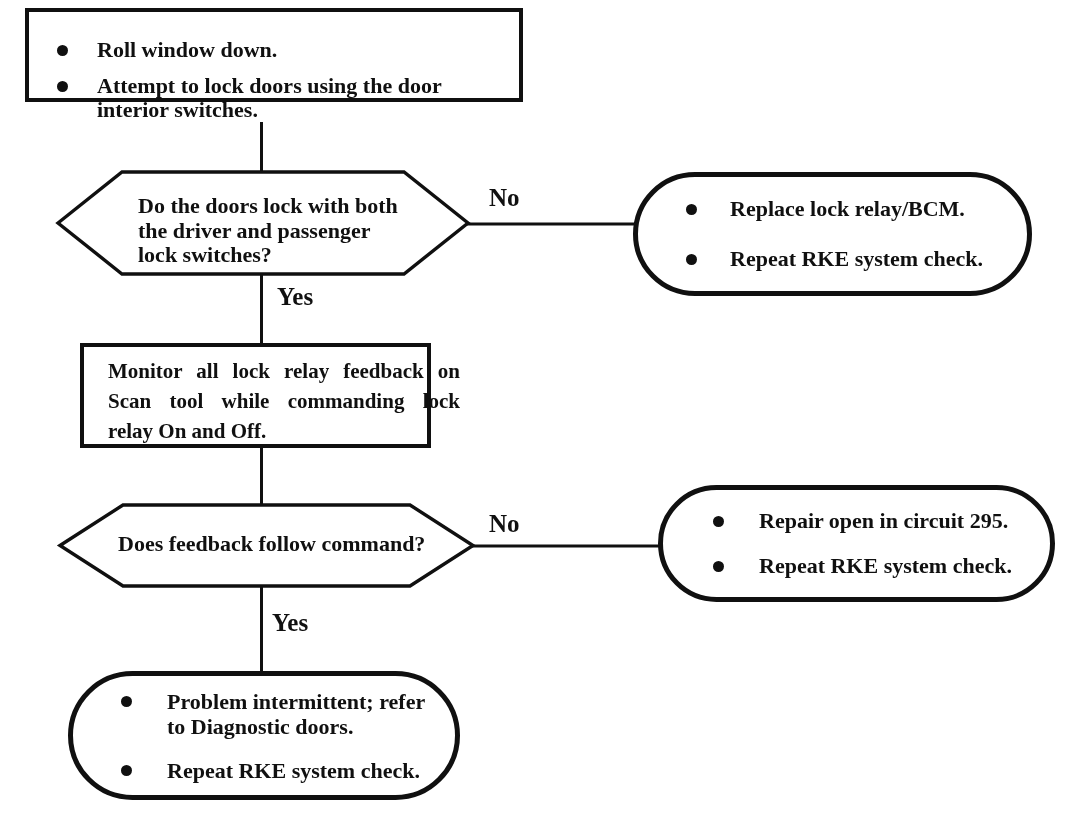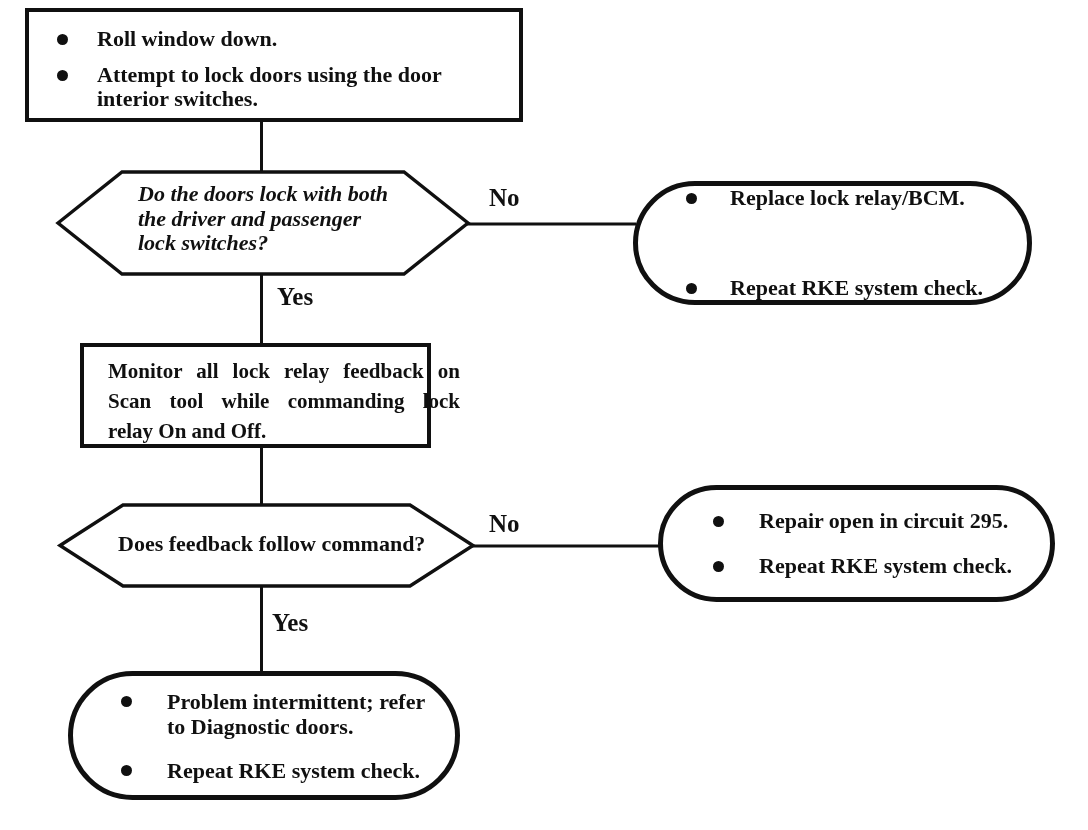--- a/index.html
+++ b/index.html
@@ -53,33 +53,32 @@
     position:absolute;z-index:2;
     font-size:22px;line-height:24.5px;
   }
   .edge-label{
     position:absolute;z-index:2;
     font-size:25px;line-height:25px;
     white-space:nowrap;
   }
   
   .start-box{
-    left:25px;top:8px;width:498px;height:114px;
-    padding-top:15px;
+    left:25px;top:8px;width:498px;height:94px;
+    padding-top:26px;
   }
   .start-box .bullet-item{padding-left:68px;margin-bottom:12px;}
   .start-box .dot{left:28px;}
   
-  .decision1-text{left:138px;top:182px;font-style:italic;}
+  .decision1-text{left:138px;top:194px;}
   
   .action1{
-    left:633px;top:181px;width:399px;height:124px;
+    left:633px;top:172px;width:399px;height:124px;
     border-radius:62px;
     row-gap:26px;
-    justify-content:space-between;
   }
   .action1 .bullet-item{padding-left:92px;}
   .action1 .dot{left:48px;}
   
   .process1{
     left:80px;top:343px;width:351px;height:105px;
     padding:9px 0 0 24px;
   }
   .process1 .jline{
     width:352px;

